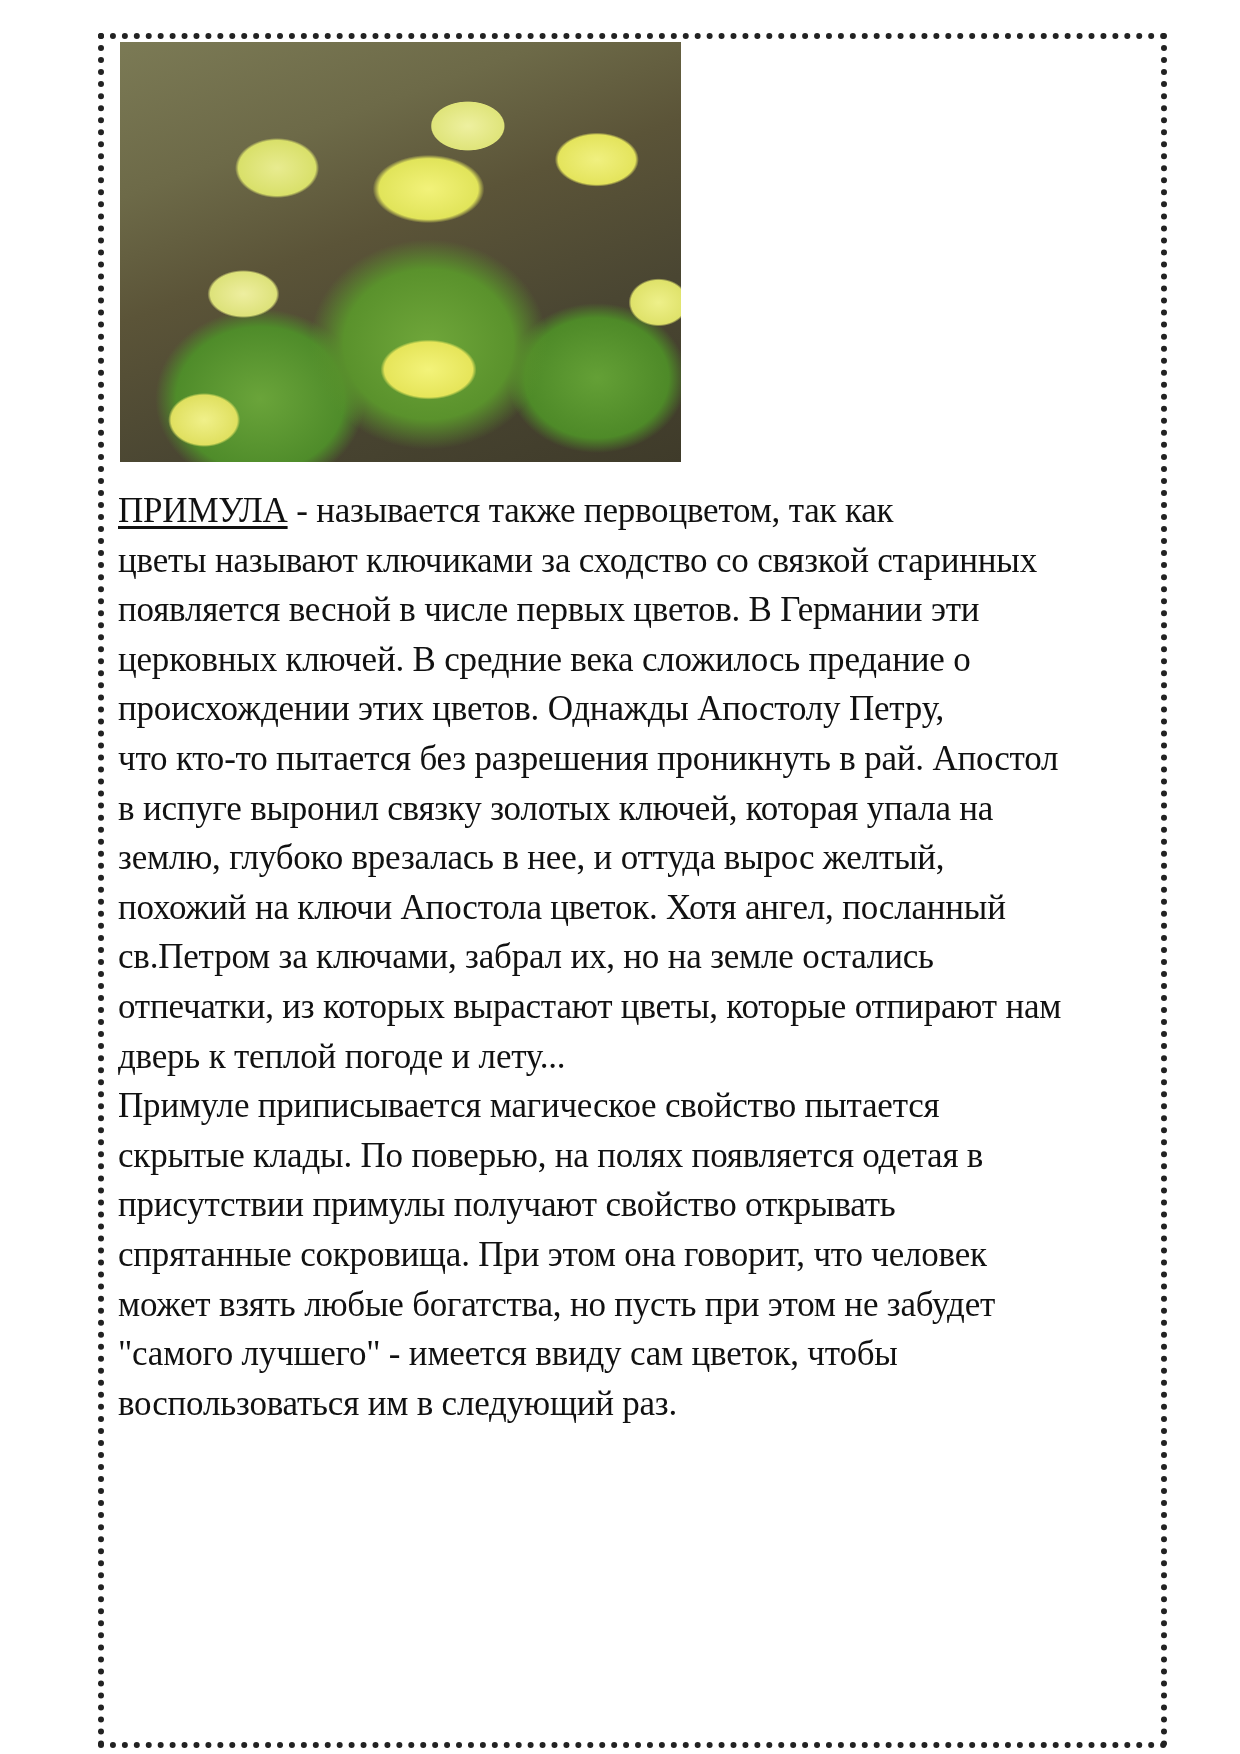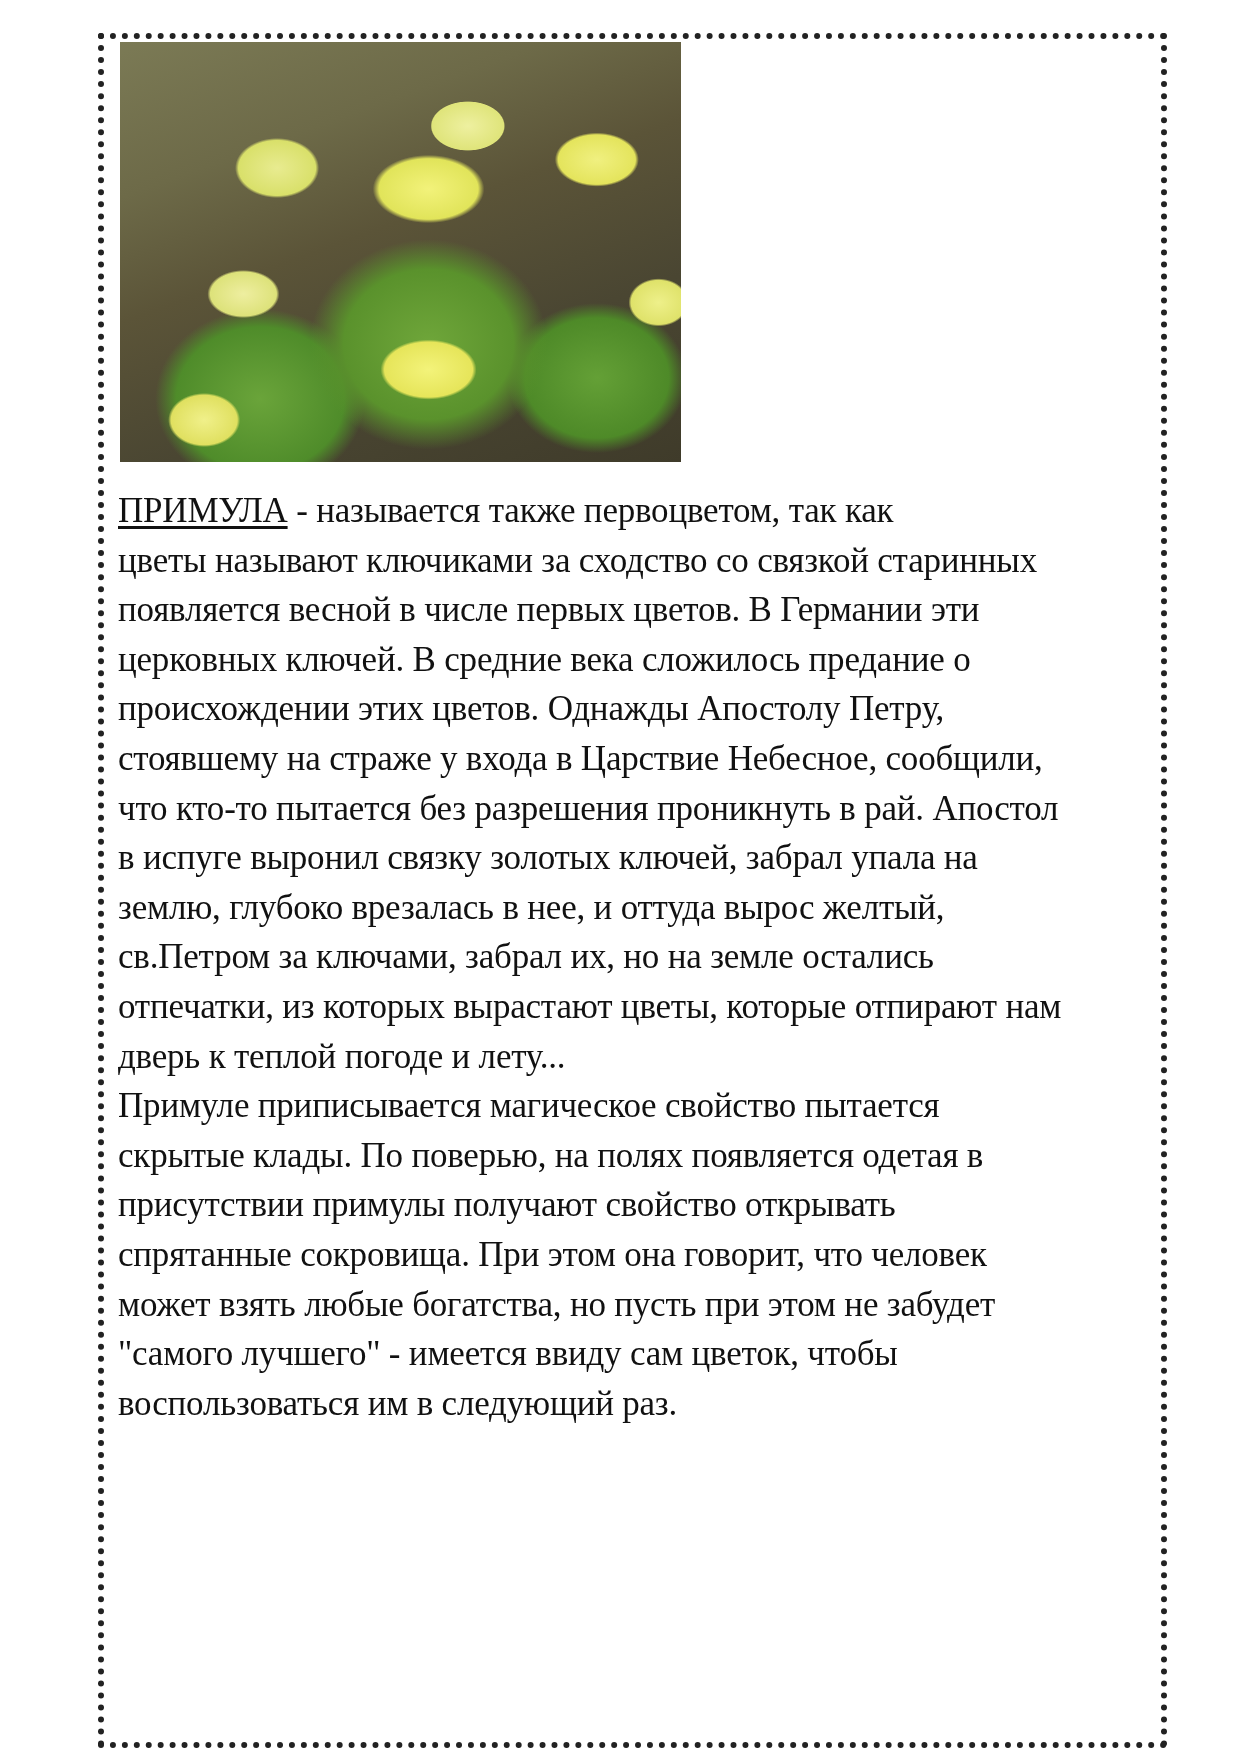--- a/index.html
+++ b/index.html
@@ -40,24 +40,24 @@
 <div class="page-border"></div>
 
 <div class="photo" role="img" aria-label="Primula (cowslip) flowers - yellow blossoms with green leaves"></div>
 
 <div class="text-block">
   <span class="line"><span class="title">ПРИМУЛА</span><span> - называется также первоцветом, так как</span></span>
   <span class="line">цветы называют ключиками за сходство со связкой старинных</span>
   <span class="line">появляется весной в числе первых цветов. В Германии эти</span>
   <span class="line">церковных ключей. В средние века сложилось предание о</span>
   <span class="line">происхождении этих цветов. Однажды Апостолу Петру,</span>
-  <span class="line">стоявшему на страже у входа в Царствие Небесное, сообщили,</span>
   <span class="line">что кто-то пытается без разрешения проникнуть в рай. Апостол</span>
-  <span class="line">в испуге выронил связку золотых ключей, забрал упала на</span>
+  <span class="line">в испуге выронил связку золотых ключей, которая упала на</span>
   <span class="line">землю, глубоко врезалась в нее, и оттуда вырос желтый,</span>
+  <span class="line">похожий на ключи Апостола цветок. Хотя ангел, посланный</span>
   <span class="line">св.Петром за ключами, забрал их, но на земле остались</span>
   <span class="line">отпечатки, из которых вырастают цветы, которые отпирают нам</span>
   <span class="line">дверь к теплой погоде и лету...</span>
   <span class="line">Примуле приписывается магическое свойство пытается</span>
   <span class="line">скрытые клады. По поверью, на полях появляется одетая в</span>
   <span class="line">присутствии примулы получают свойство открывать</span>
   <span class="line">спрятанные сокровища. При этом она говорит, что человек</span>
   <span class="line">может взять любые богатства, но пусть при этом не забудет</span>
   <span class="line">"самого лучшего" - имеется ввиду сам цветок, чтобы</span>
   <span class="line">воспользоваться им в следующий раз.</span>

